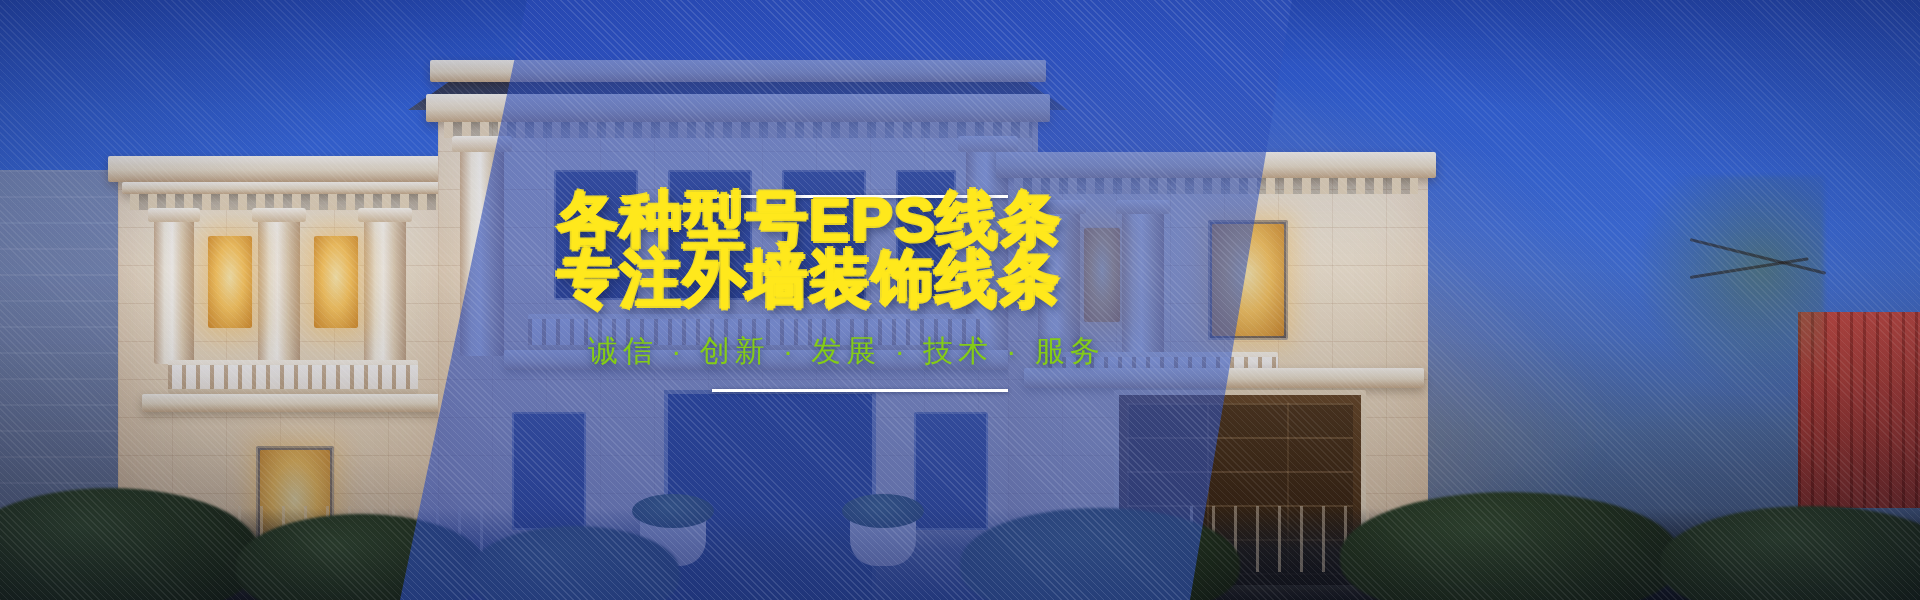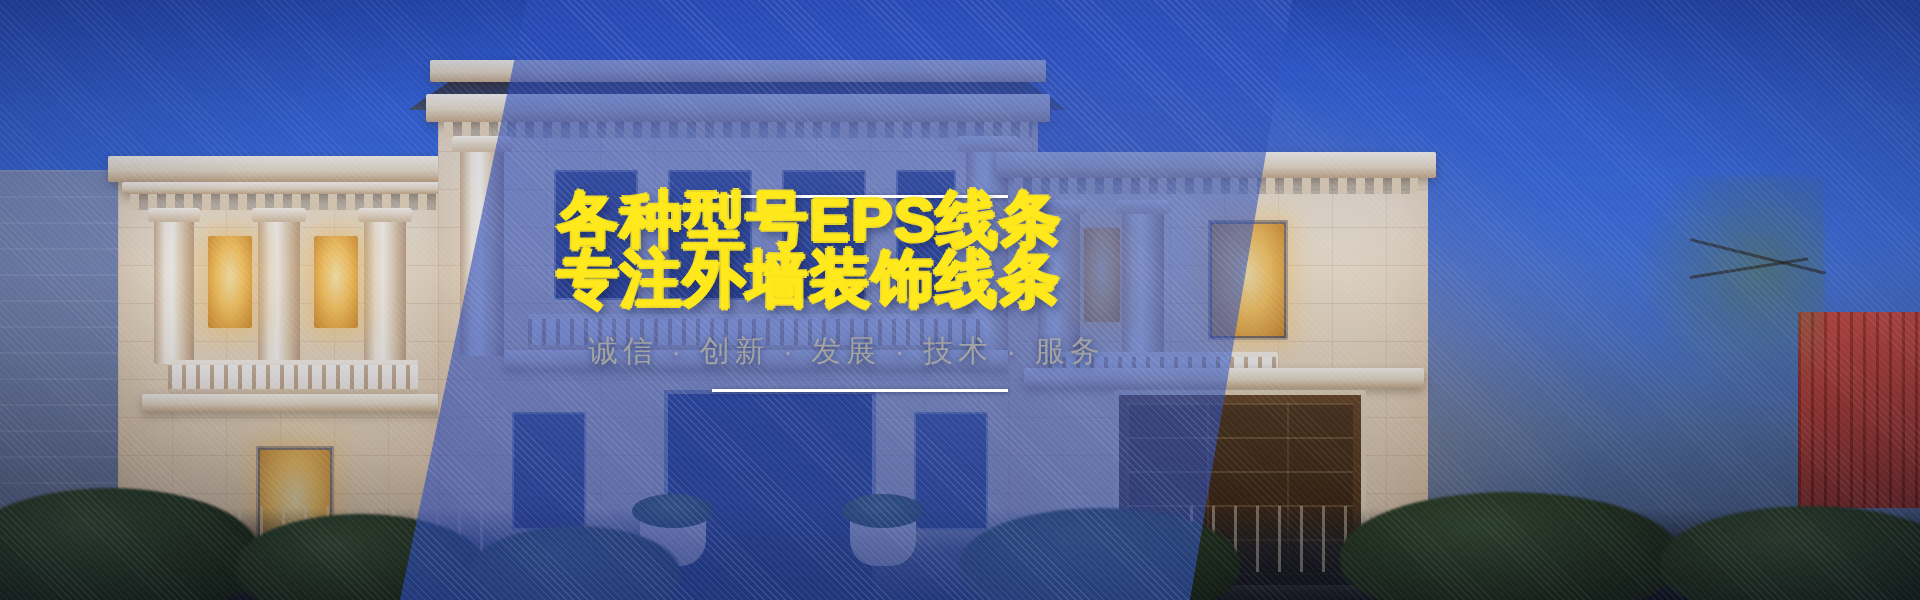--- a/index.html
+++ b/index.html
@@ -230,21 +230,21 @@
       2px 0 0 rgba(255,232,28,.9), -2px 0 0 rgba(255,232,28,.9),
       0 2px 0 rgba(255,232,28,.9), 0 -2px 0 rgba(255,232,28,.9),
       4px 5px 10px rgba(15,25,70,.55);
     white-space:nowrap;
   }
   .head-1{top:189px;}
   .head-2{top:248px;}
 
   .tagline{
     position:absolute;left:588px;top:331px;
-    font-size:30px;letter-spacing:5px;color:#a3a3a3;font-weight:400;
+    font-size:30px;letter-spacing:5px;color:#84cc16;font-weight:400;
     text-shadow:0 2px 7px rgba(10,20,60,.55);
     white-space:nowrap;
   }
 </style>
 </head>
 <body>
 
 <div class="banner">
 
   <div class="photo">

